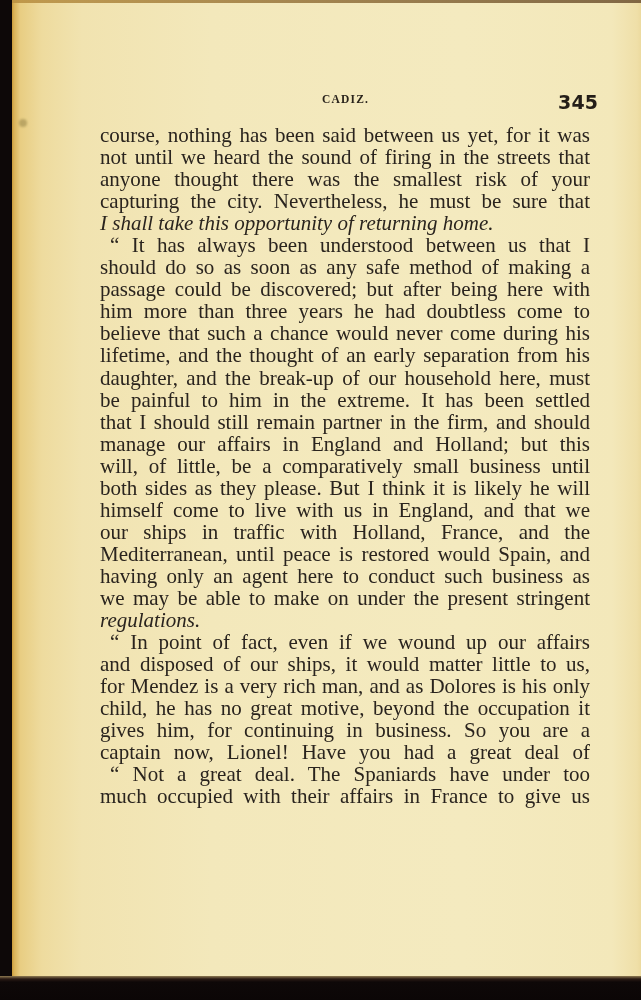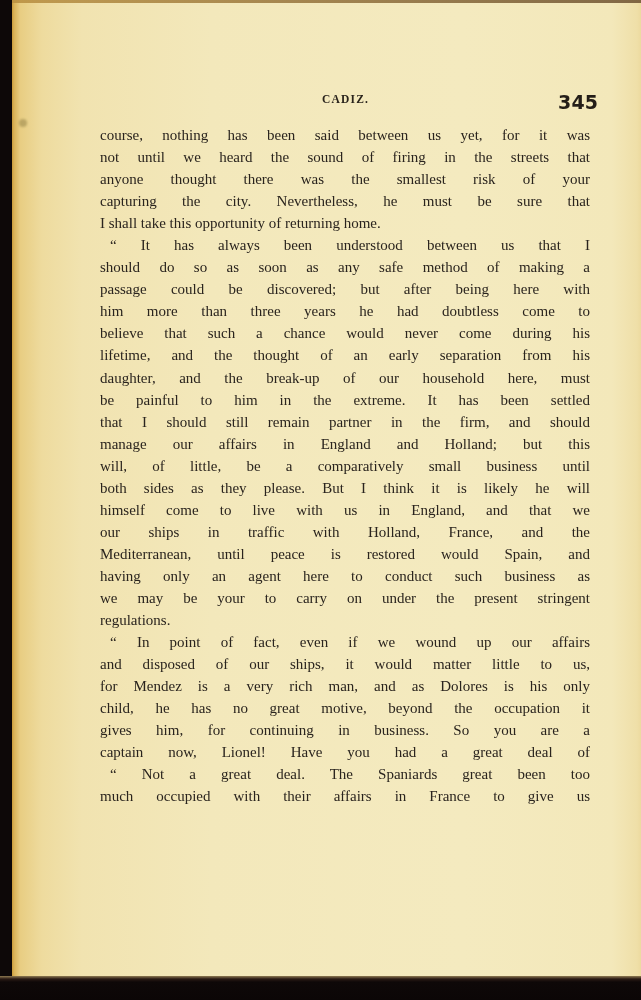--- a/index.html
+++ b/index.html
@@ -93,32 +93,33 @@
       letter-spacing: 0.2px;
     }
     .body-text {
       position: absolute;
       left: 88px;
       top: 124px;
       width: 490px;
     }
     .line {
       font-family: "Liberation Serif", serif;
-      font-size: 15px;
+      font-size: 21px;
       line-height: 22.05px;
       height: 22.05px;
       color: #2a241e;
       white-space: nowrap;
       text-align: justify;
       text-align-last: justify;
       -moz-text-align-last: justify;
       overflow: visible;
     }
     .line.last {
       text-align-last: left;
+      font-style: italic;
     }
     .line.indent {
       padding-left: 10px;
     }
   </style>
 </head>
 <body>
 
 <div class="scan">
   <div class="page">
@@ -147,28 +148,28 @@
       <div class="line">daughter, and the break-up of our household here, must</div>
       <div class="line">be painful to him in the extreme.  It has been settled</div>
       <div class="line">that I should still remain partner in the firm, and should</div>
       <div class="line">manage our affairs in England and Holland; but this</div>
       <div class="line">will, of little, be a comparatively small business until</div>
       <div class="line">both sides as they please.  But I think it is likely he will</div>
       <div class="line">himself come to live with us in England, and that we</div>
       <div class="line">our ships in traffic with Holland, France, and the</div>
       <div class="line">Mediterranean, until peace is restored would Spain, and</div>
       <div class="line">having only an agent here to conduct such business as</div>
-      <div class="line">we may be your to carry on under the present stringent</div>
+      <div class="line">we may be able to make on under the present stringent</div>
       <div class="line last">regulations.</div>
 
       <div class="line indent">“ In point of fact, even if we wound up our affairs</div>
       <div class="line">and disposed of our ships, it would matter little to us,</div>
       <div class="line">for Mendez is a very rich man, and as Dolores is his only</div>
       <div class="line">child, he has no great motive, beyond the occupation it</div>
       <div class="line">gives him, for continuing in business.  So you are a</div>
       <div class="line">captain now, Lionel!  Have you had a great deal of</div>
 
-      <div class="line indent">“ Not a great deal.  The Spaniards great been too</div>
+      <div class="line indent">“ Not a great deal.  The Spaniards have under too</div>
       <div class="line">much occupied with their affairs in France to give us</div>
     </div>
   </div>
   <div class="bottom-shadow"></div>
 </div>
 
 </body></html>

